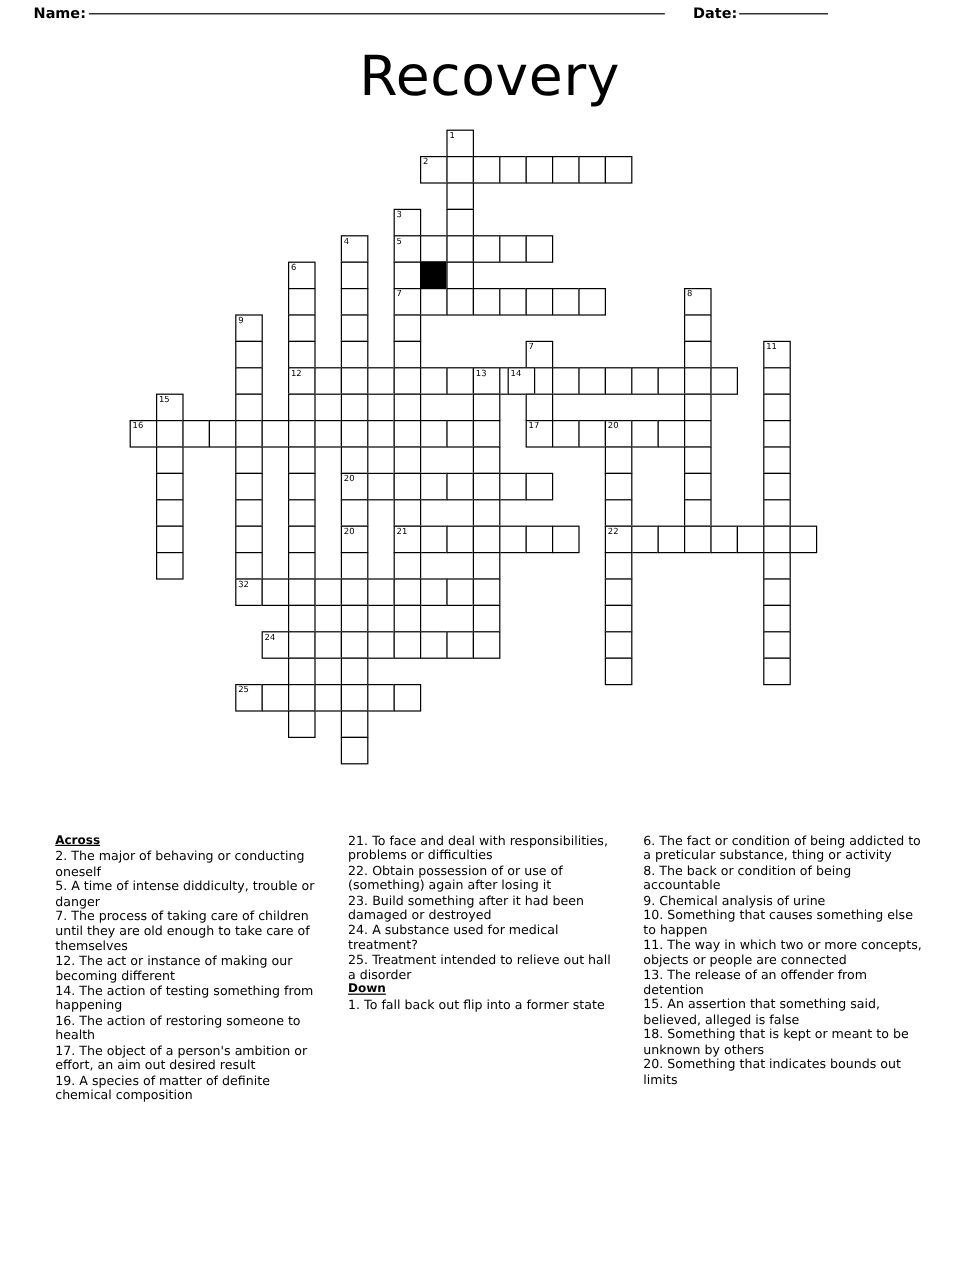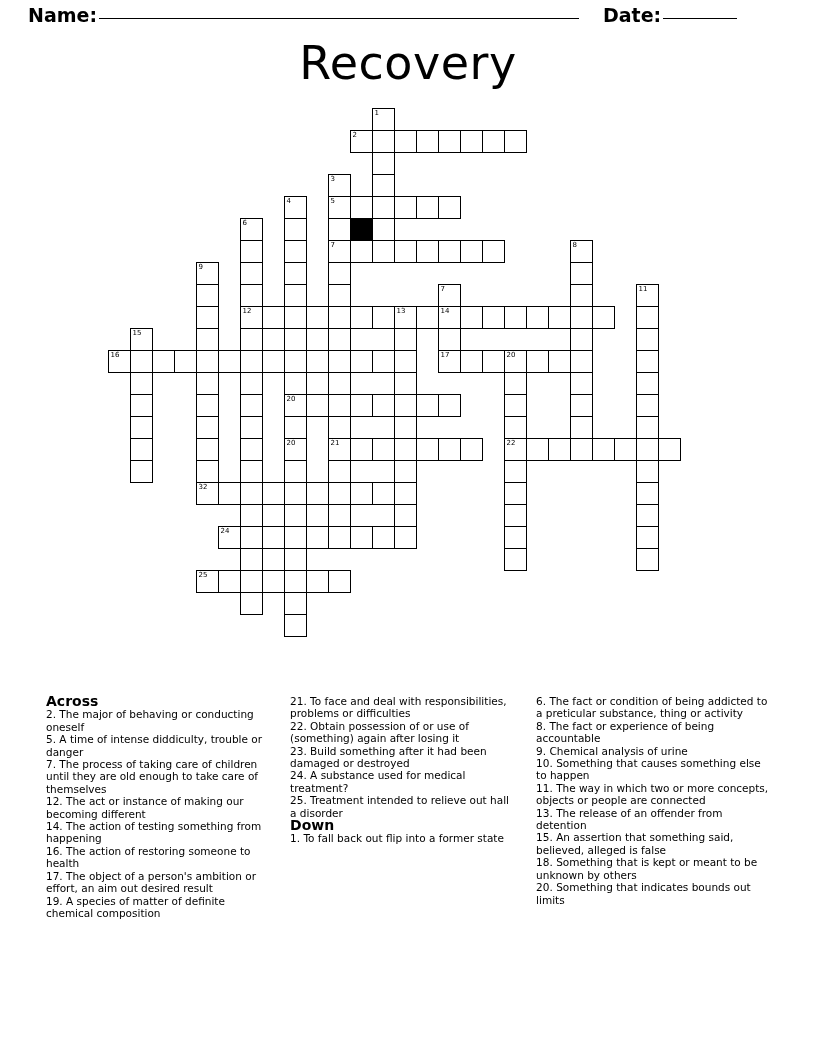--- a/index.html
+++ b/index.html
@@ -17,21 +17,21 @@
   }
 
   
   .header-row {
     position: absolute;
     top: 4px;
     left: 28px;
     right: 28px;
     display: flex;
     align-items: baseline;
-    font-size: 19px;
+    font-size: 12px;
     font-weight: bold;
     white-space: nowrap;
   }
   .header-label { font-weight: bold; }
   .header-rule {
     display: inline-block;
     border-bottom: 1px solid #000;
     height: 0;
     margin: 0 2px;
     position: relative;
@@ -95,22 +95,23 @@
     display: flex;
     gap: 18px;
     font-size: 10.5px;
     line-height: 12.4px;
   }
   .clue-col { width: 230px; }
   .clue-col.mid { width: 232px; }
   .clue-col.right { width: 238px; }
   .clue-head {
     font-weight: bold;
+    text-decoration: underline;
     margin-bottom: 1px;
-    font-size: 14px;
+    font-size: 10px;
   }
   .clue {
     margin-bottom: 0px;
   }
   .clue b { font-weight: normal; }
 </style>
 </head>
 <body>
 
 <div class="header-row">
@@ -201,21 +202,21 @@
       <div class="cell" style="left: 154px; top: 198px;"></div>
       <div class="cell" style="left: 176px; top: 198px;"></div>
       <div class="cell" style="left: 198px; top: 198px;"></div>
       <div class="cell" style="left: 220px; top: 198px;"></div>
       <div class="cell" style="left: 242px; top: 198px;"></div>
       <div class="cell" style="left: 264px; top: 198px;"></div>
       <div class="cell" style="left: 286px; top: 198px;">
         <span class="num">13</span>
       </div>
       <div class="cell" style="left: 308px; top: 198px;"></div>
-      <div class="cell" style="left: 330px; top: 198px;">
+      <div class="cell" style="left: 315px; top: 198px;">
         <span class="num">14</span>
       </div>
       <div class="cell" style="left: 352px; top: 198px;"></div>
       <div class="cell" style="left: 374px; top: 198px;"></div>
       <div class="cell" style="left: 396px; top: 198px;"></div>
       <div class="cell" style="left: 418px; top: 198px;"></div>
       <div class="cell" style="left: 440px; top: 198px;"></div>
       <div class="cell" style="left: 462px; top: 198px;"></div>
       <div class="cell" style="left: 484px; top: 198px;"></div>
       <div class="cell" style="left: 528px; top: 198px;"></div>
@@ -393,21 +394,21 @@
       <div class="clue"><b>21. </b><span>To face and deal with responsibilities, problems or difficulties</span></div>
       <div class="clue"><b>22. </b><span>Obtain possession of or use of (something) again after losing it</span></div>
       <div class="clue"><b>23. </b><span>Build something after it had been damaged or destroyed</span></div>
       <div class="clue"><b>24. </b><span>A substance used for medical treatment?</span></div>
       <div class="clue"><b>25. </b><span>Treatment intended to relieve out hall a disorder</span></div>
       <div class="clue-head">Down</div>
       <div class="clue"><b>1. </b><span>To fall back out flip into a former state</span></div>
     </div>
   <div class="clue-col right" id="col-right">
       <div class="clue"><b>6. </b><span>The fact or condition of being addicted to a preticular substance, thing or activity</span></div>
-      <div class="clue"><b>8. </b><span>The fact or experience of being accountable</span></div>
+      <div class="clue"><b>8. </b><span>The back or condition of being accountable</span></div>
       <div class="clue"><b>9. </b><span>Chemical analysis of urine</span></div>
       <div class="clue"><b>10. </b><span>Something that causes something else to happen</span></div>
       <div class="clue"><b>11. </b><span>The way in which two or more concepts, objects or people are connected</span></div>
       <div class="clue"><b>13. </b><span>The release of an offender from detention</span></div>
       <div class="clue"><b>15. </b><span>An assertion that something said, believed, alleged is false</span></div>
       <div class="clue"><b>18. </b><span>Something that is kept or meant to be unknown by others</span></div>
       <div class="clue"><b>20. </b><span>Something that indicates bounds out limits</span></div>
     </div>
 </div>
 

